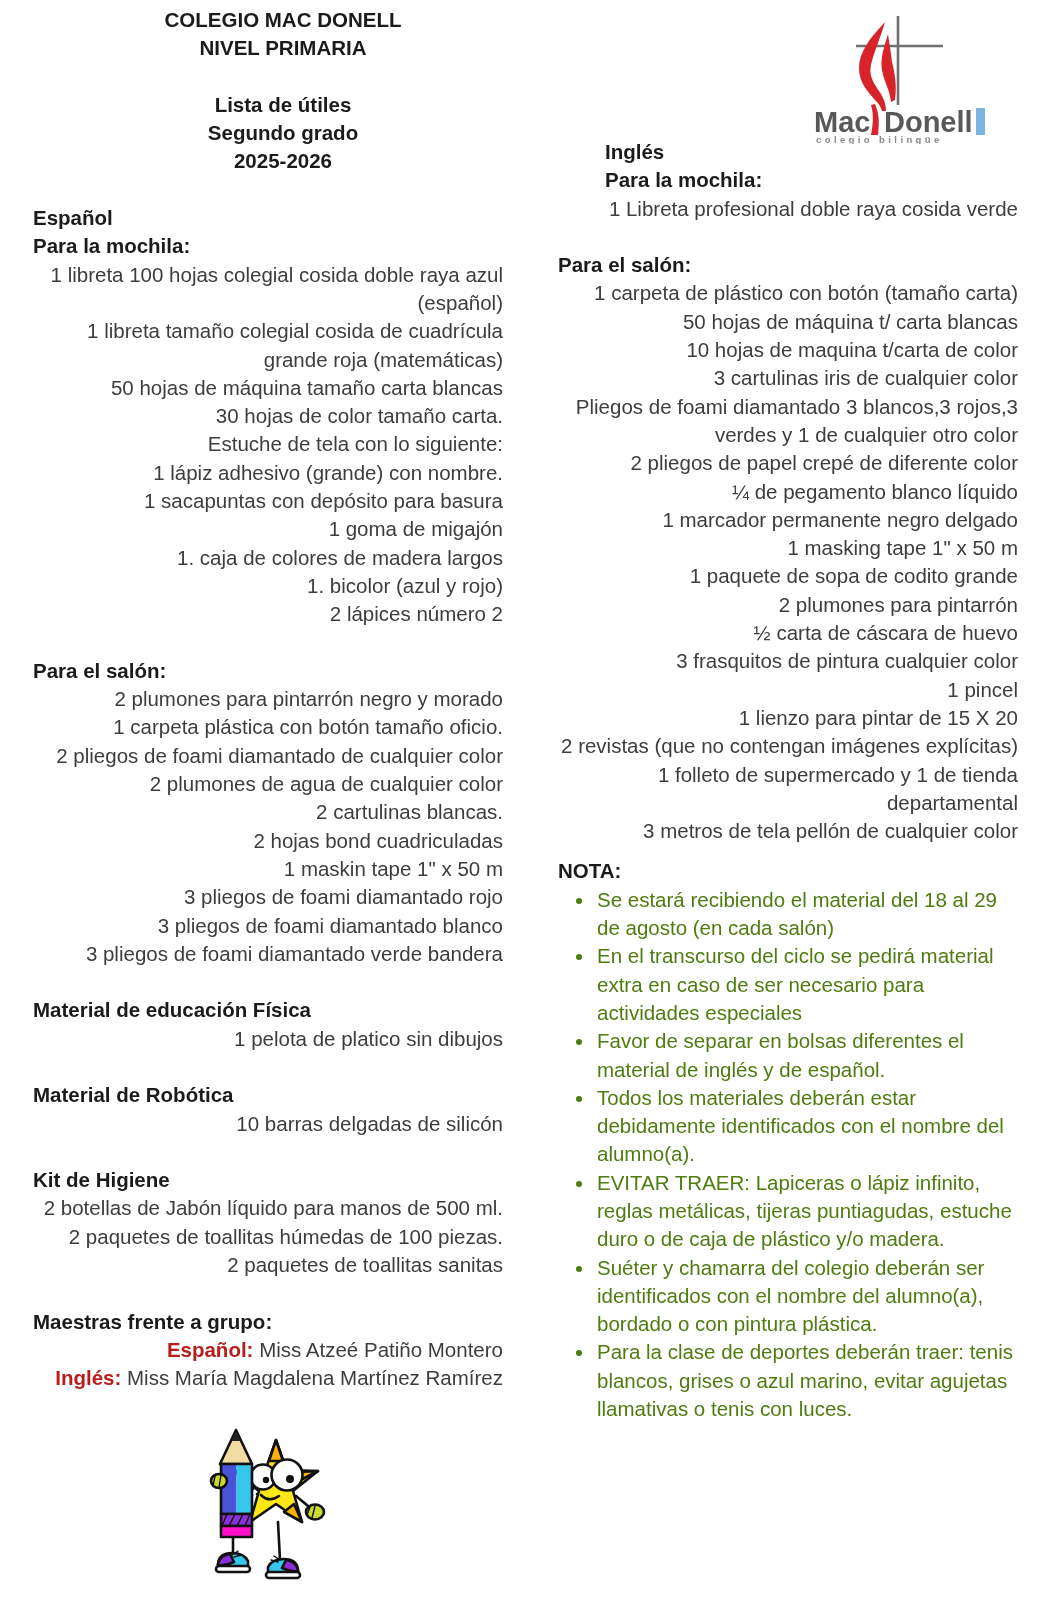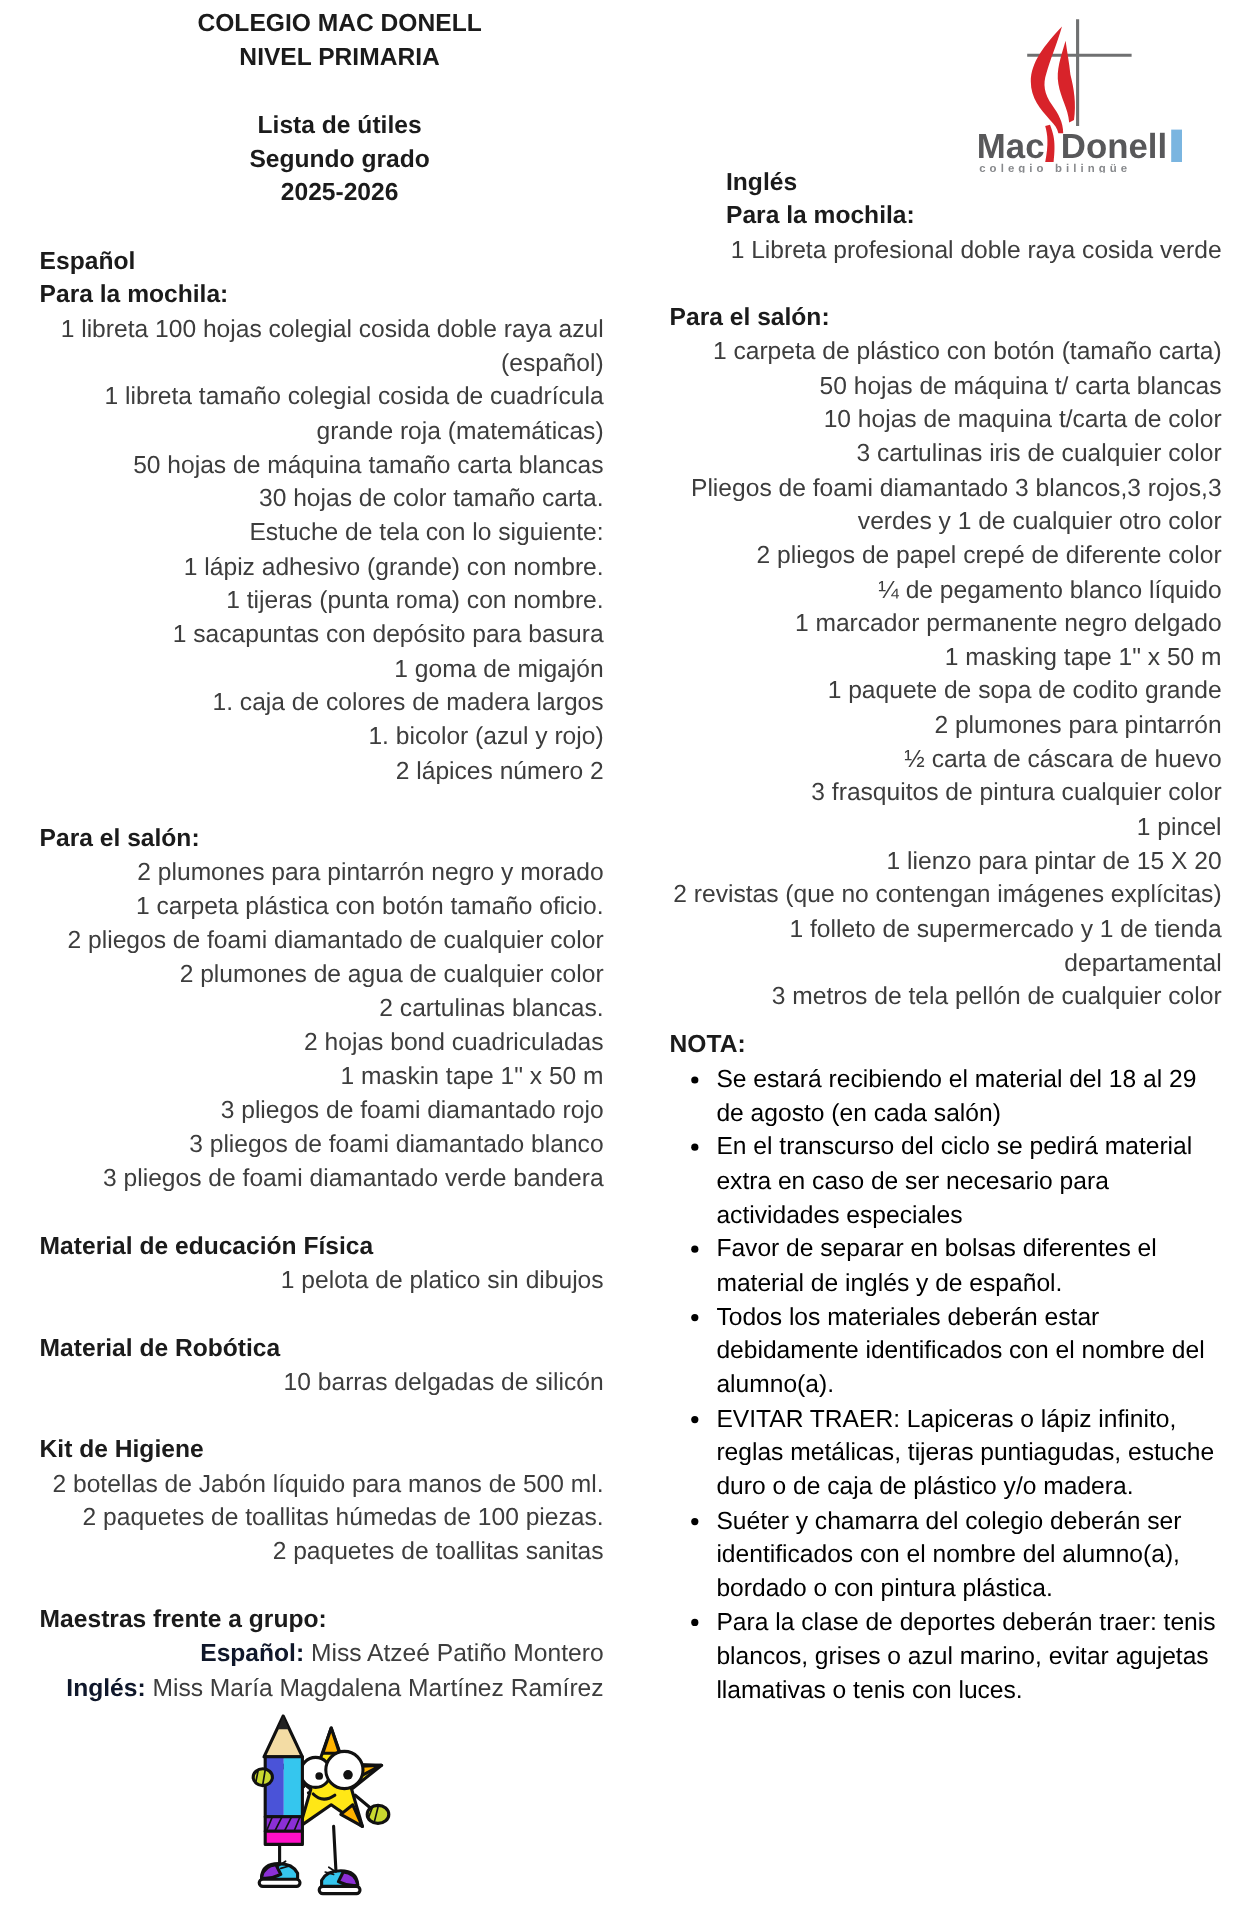--- a/index.html
+++ b/index.html
@@ -9,23 +9,23 @@
   .page{position:relative;width:1047px;height:1600px;background:#fff;overflow:hidden;}
   .col-left{position:absolute;left:33px;top:6px;width:470px;}
   .col-right{position:absolute;left:558px;top:0;width:460px;padding-top:138px;}
   .header-block{width:500px;text-align:center;font-weight:700;color:#1b1b1b;}
   .title-group{margin-top:28.3px;}
   .section{margin-top:28.3px;}
   .col-right .section:first-child{margin-top:0;margin-left:47px;}
   .section-nota{margin-top:12px;}
   .hd{font-weight:700;color:#1b1b1b;}
   .item{color:#3d3d3d;text-align:right;}
-  .item strong{color:#0f172a;}
+  .item strong{color:#b91c1c;}
   ul.bullets{margin:0;padding-left:37px;}
-  ul.bullets li{padding-left:2px;color:#000000;}
+  ul.bullets li{padding-left:2px;color:#4d7c0f;}
   .logo{position:absolute;left:812px;top:12px;width:180px;height:132px;}
   .mascot{position:absolute;left:206px;top:1426px;width:124px;height:156px;}
 </style>
 </head>
 <body>
 
 <div class="page">
 
   <div class="logo">
     <svg width="180" height="132" viewBox="0 0 180 132">
@@ -60,21 +60,20 @@
     <div id="left-sections">
         <div class="section">
           <div class="hd">Español</div>
           <div class="hd">Para la mochila:</div>
           <div class="item">1 libreta 100 hojas colegial cosida doble raya azul (español)</div>
           <div class="item">1 libreta tamaño colegial cosida de cuadrícula grande roja (matemáticas)</div>
           <div class="item">50 hojas de máquina tamaño carta blancas</div>
           <div class="item">30 hojas de color tamaño carta.</div>
           <div class="item">Estuche de tela con lo siguiente:</div>
           <div class="item">1 lápiz adhesivo (grande) con nombre.</div>
-          <div class="item">1 tijeras (punta roma) con nombre.</div>
           <div class="item">1 sacapuntas con depósito para basura</div>
           <div class="item">1 goma de migajón</div>
           <div class="item">1. caja de colores de madera largos</div>
           <div class="item">1. bicolor (azul y rojo)</div>
           <div class="item">2 lápices número 2</div>
         </div>
         <div class="section">
           <div class="hd">Para el salón:</div>
           <div class="item">2 plumones para pintarrón negro y morado</div>
           <div class="item">1 carpeta plástica con botón tamaño oficio.</div>

